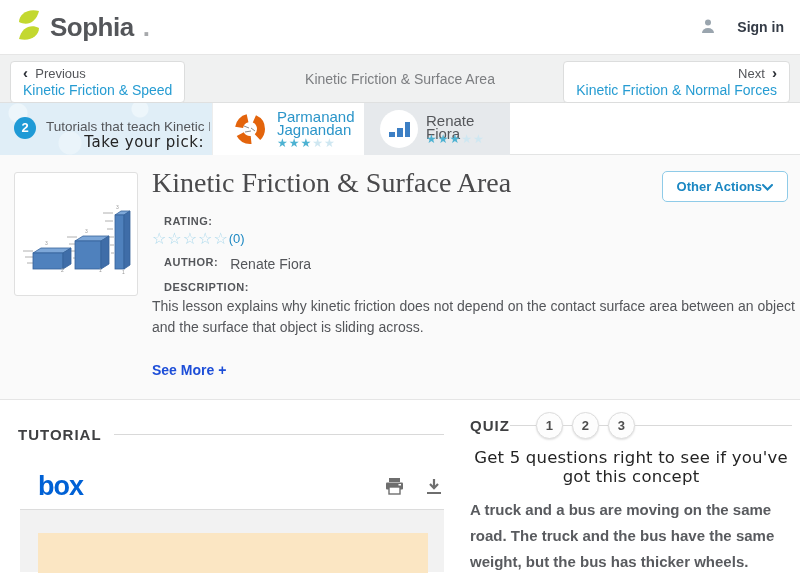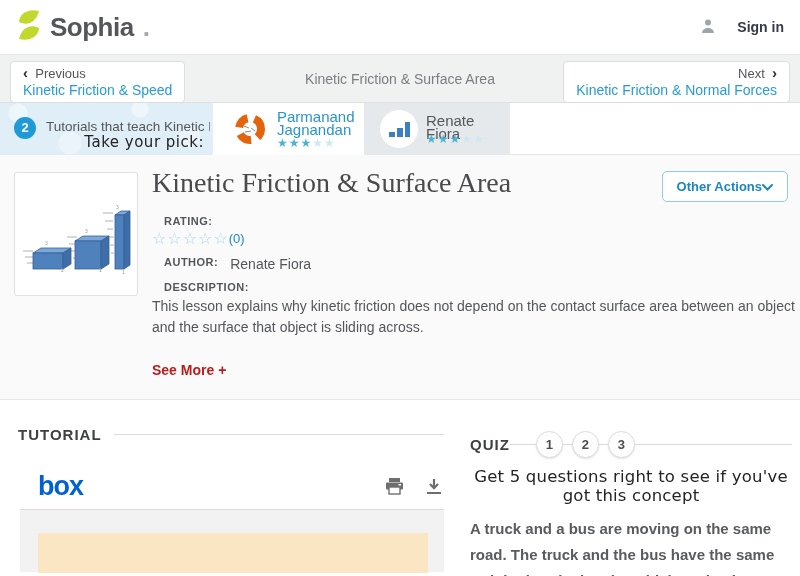--- a/index.html
+++ b/index.html
@@ -55,37 +55,37 @@
   .other-actions { position:absolute; right:12px; top:16px; background:#fff; border:1px solid #8fcbe8; border-radius:5px; padding:7px 14px; color:#1b87c2; font-size:13px; font-weight:bold; display:flex; align-items:center; gap:0; cursor:pointer; }
   .meta { position:absolute; left:152px; top:60px; width:645px; }
   .meta-label { font-size:11px; font-weight:bold; color:#54565a; letter-spacing:0.5px;padding-left:12px; }
   .stars-row { margin:2px 0 8px; display:flex; align-items:center; }
   .rating-stars span { font-size:16px; letter-spacing:1px; }
   .rating-stars .st-e { color:#a9d8ec; }
   .rating-count { font-size:13px; color:#1b87c2; cursor:pointer; }
   .author-row { display:flex; gap:12px; align-items:flex-start; margin-bottom:9px; }
   .author-name { font-size:14px; color:#54565a; }
   .descr { margin-top:3px; font-size:14px; line-height:21px; color:#54565a; }
-  .see-more { margin-top:24px; font-size:14px; font-weight:bold; color:#b91c1c; cursor:pointer; display:inline-block; }
+  .see-more { margin-top:24px; font-size:14px; font-weight:bold; color:#1d4ed8; cursor:pointer; display:inline-block; }
   
   .bottom { position:relative; height:176px; background:#fff; }
   .col-tutorial { position:absolute; left:18px; top:0; width:426px; }
   .col-quiz { position:absolute; left:470px; top:0; width:322px; }
   .sec-head { display:flex; align-items:center; margin-top:26px; }
   .sec-title { font-size:15px; font-weight:bold; color:#3f4042; letter-spacing:1px; }
   .sec-line { flex:1; height:1px; background:#d9d9d9; margin-left:12px; }
   .boxbar { display:flex; align-items:center; margin:28px 2px 0 20px; height:30px; }
   .box-logo { font-size:27px; font-weight:bold; color:#0061d5; letter-spacing:-1px; line-height:26px; cursor:pointer; }
   .boxbar .spacer { flex:1; }
   .icon-btn { margin-left:22px; cursor:pointer; display:flex; align-items:center; }
   .box-rule { height:1px; background:#dcdcdc; margin:8px 0 0 2px; }
   .doc-panel { margin-left:2px; margin-top:0; height:62px; background:#f2f2f2; padding:23px 16px 0 18px; }
   .doc-page { height:40px; background:#fbe6c3; }
   
-  .quiz-headrow { display:flex; align-items:center; margin-top:30px; height:28px; }
+  .quiz-headrow { display:flex; align-items:center; margin-top:11px; height:28px; }
   .q-line { height:1px; background:#d9d9d9; }
   .q-line.short { width:26px; }
   .q-line.mid { width:9px; }
   .q-line.long { flex:1; }
   .step { width:27px; height:27px; border-radius:50%; background:#fdfdfd; border:1px solid #ddd; box-shadow:0 1px 2px rgba(0,0,0,0.12); color:#4e4e4e; font-size:13px; font-weight:bold; display:flex; align-items:center; justify-content:center; cursor:pointer; }
   .quiz-tagline { margin-top:9px; text-align:center; font-size:16.5px; color:#242424; font-family: cursive, "DejaVu Sans", sans-serif; letter-spacing:0.2px; }
   .quiz-question { margin-top:11px; font-size:15px; font-weight:bold; color:#595b5f; line-height:26px; }
 </style>
 </head>
 <body>

